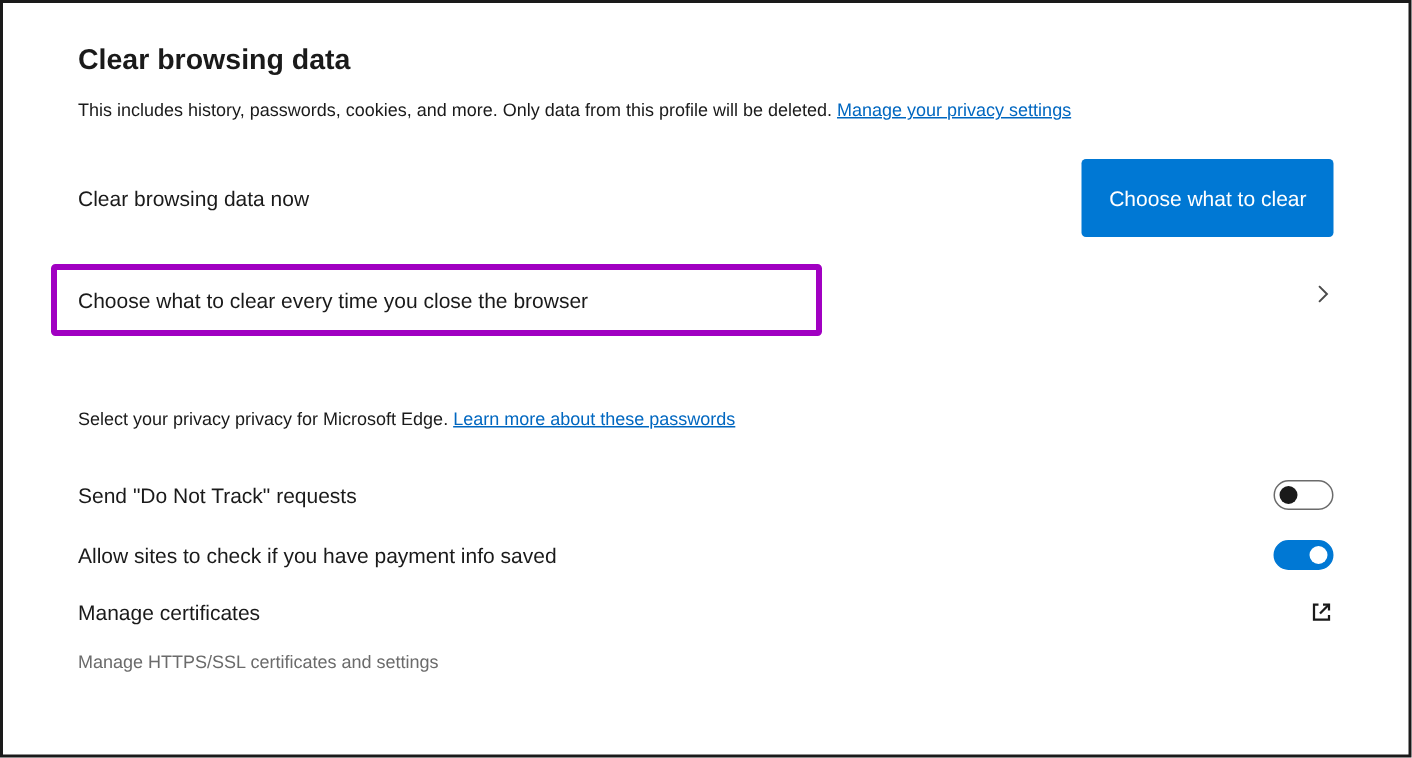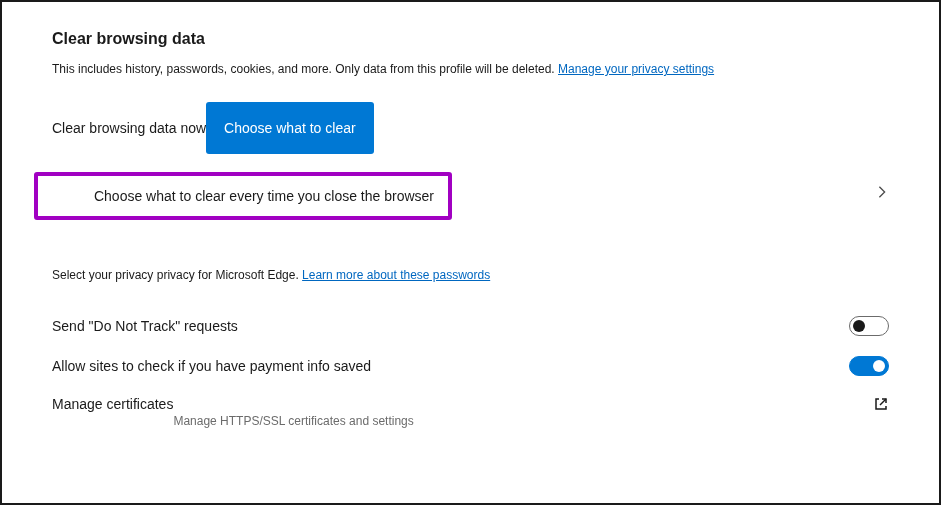--- a/index.html
+++ b/index.html
@@ -12,39 +12,39 @@
       font-size: 14px;
       color: #1a1a1a;
       background: #fff;
       width: 941px;
       height: 505px;
       border: 2px solid #1a1a1a;
       padding: 28px 50px 20px 50px;
       overflow: hidden;
     }
     .section-title {
-      font-size: 16px;
+      font-size: 19px;
       font-weight: 600;
       margin-bottom: 14px;
       color: #1a1a1a;
     }
     .section-desc {
       font-size: 12px;
       color: #1a1a1a;
       margin-bottom: 24px;
     }
     .link {
       color: #0067c0;
       text-decoration: underline;
       cursor: pointer;
     }
     .row {
       display: flex;
       align-items: center;
-      justify-content: flex-start;
+      justify-content: space-between;
       min-height: 40px;
       padding: 2px 0;
     }
     .row-label {
       font-size: 14px;
       color: #1a1a1a;
     }
     .row-sublabel {
       font-size: 12px;
       color: #6b6b6b;
@@ -60,22 +60,21 @@
       font-weight: 400;
       cursor: pointer;
       font-family: inherit;
     }
     .highlight-row {
       border: 4px solid #a100c2;
       border-radius: 3px;
       padding: 12px 14px;
       margin-top: 8px;
       margin-left: -18px;
-      width: 418px;
-      text-align: right;
+      width: 514px;
     }
     .nav-row {
       display: flex;
       align-items: center;
       justify-content: space-between;
       margin-top: 8px;
     }
     .chevron {
       width: 14px;
       height: 14px;
@@ -133,20 +132,21 @@
       padding: 10px 0;
     }
     .cert-row {
       display: flex;
       justify-content: space-between;
       align-items: flex-start;
       padding: 10px 0;
     }
     .cert-left {
       display: flex;
+      flex-direction: column;
     }
   </style>
 </head>
 <body>
 
 <h2 class="section-title">Clear browsing data</h2>
 <p class="section-desc">
   <span>This includes history, passwords, cookies, and more. Only data from this profile will be deleted. </span><a class="link">Manage your privacy settings</a>
 </p>
 

